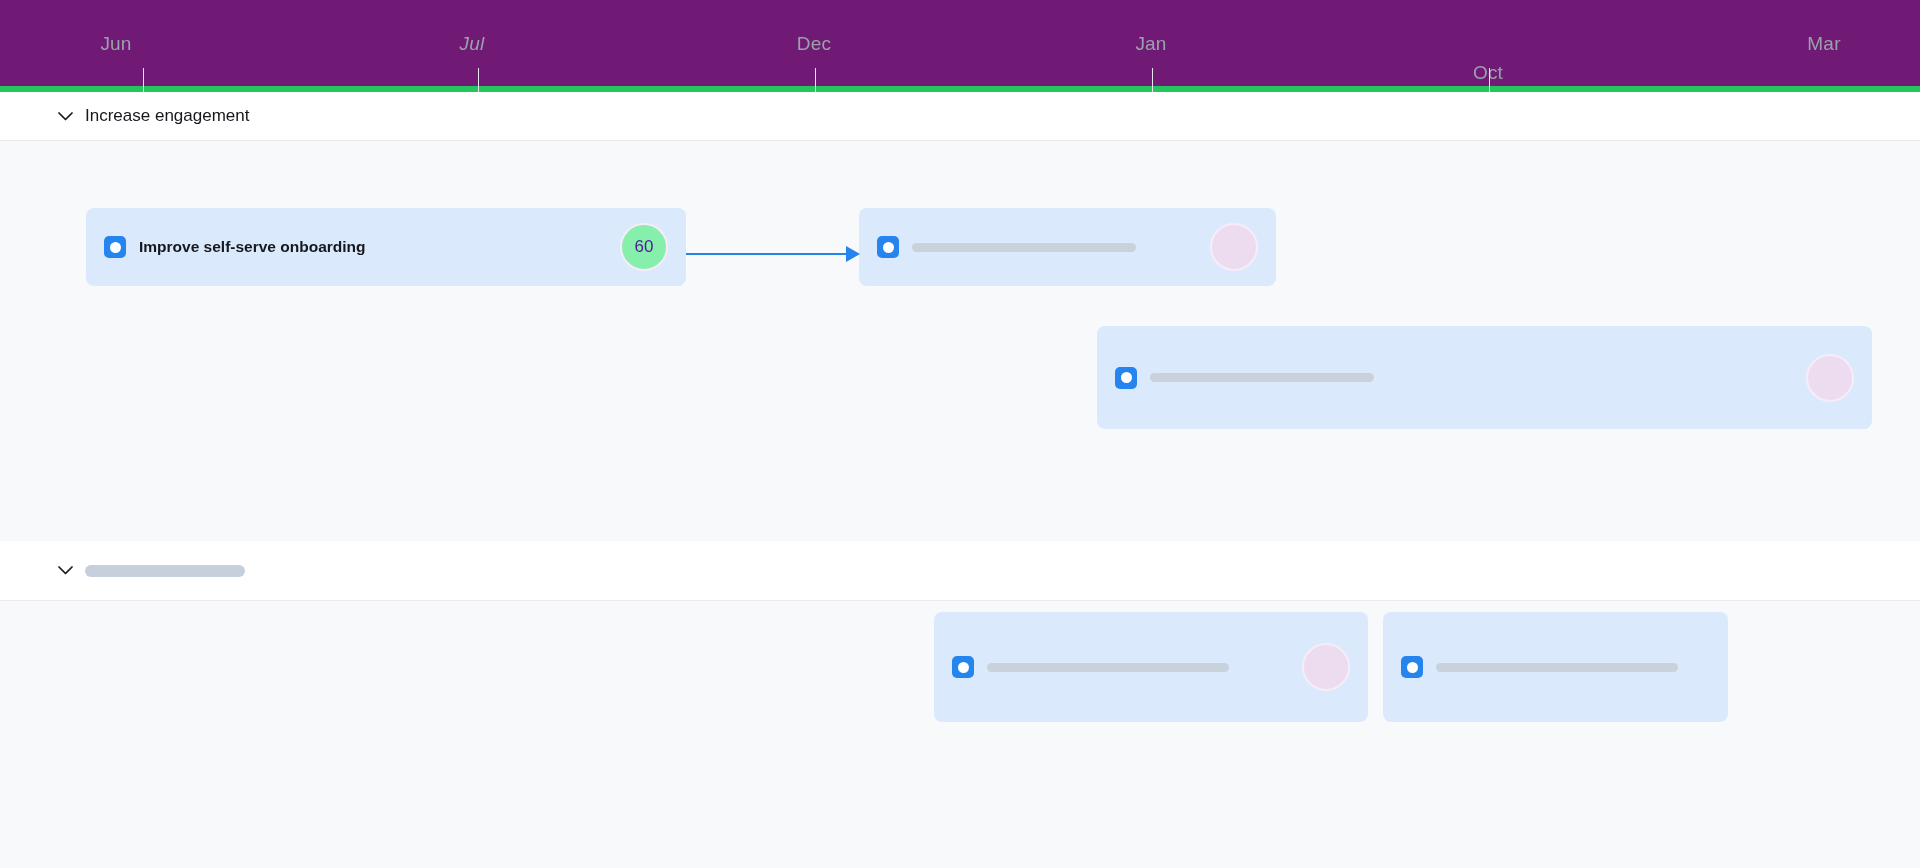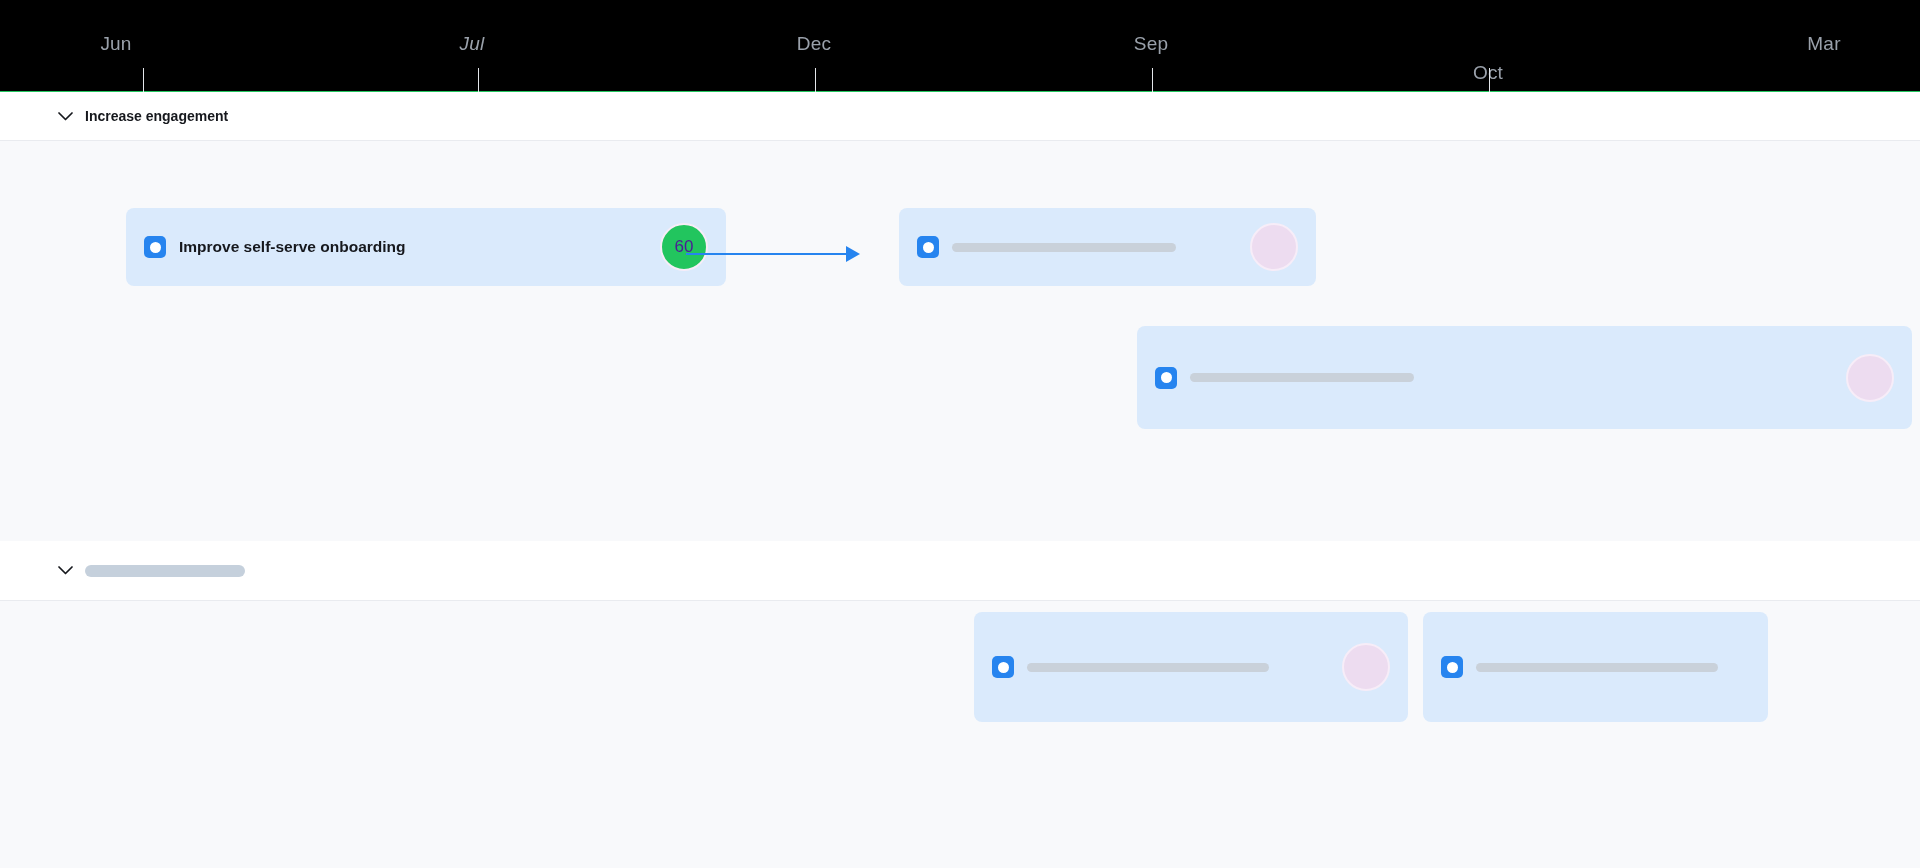--- a/index.html
+++ b/index.html
@@ -32,22 +32,22 @@
     width: 1px;
     background: #eceef1;
   }
 
   
   .timeline-header {
     position: absolute;
     top: 0; left: 0;
     width: 1920px;
     height: 92px;
-    background: #000000;
-    border-bottom: 1px solid #22c55e;
+    background: #701a75;
+    border-bottom: 6px solid #22c55e;
     z-index: 3;
   }
   .month-label {
     position: absolute;
     top: 33px;
     font-size: 19px;
     color: #9aa1ab;
     font-family: "Liberation Sans", sans-serif;
     white-space: nowrap;
     letter-spacing: .2px;
@@ -78,22 +78,22 @@
     height: 18px;
     display: flex;
     align-items: center;
     justify-content: center;
     cursor: pointer;
   }
   .chevron-icon svg { display: block; }
   .group-title {
     position: absolute;
     left: 85px;
-    font-size: 14px;
-    font-weight: bold;
+    font-size: 17px;
+    font-weight: normal;
     color: #16181d;
     white-space: nowrap;
   }
   .group-title-placeholder {
     position: absolute;
     left: 85px;
     width: 160px;
     height: 12px;
     border-radius: 6px;
     background: #c5d0dc;
@@ -110,21 +110,20 @@
 
   
   .bar {
     position: absolute;
     border-radius: 8px;
     background: #daeafc;
     display: flex;
     align-items: center;
     cursor: pointer;
     z-index: 5;
-    margin-left: 40px;
   }
   .bar-icon {
     position: absolute;
     width: 22px;
     height: 22px;
     border-radius: 5px;
     background: #2684ef;
     display: flex;
     align-items: center;
     justify-content: center;
@@ -179,21 +178,21 @@
       <div class="grid-line" style="left: 478px;"></div>
       <div class="grid-line" style="left: 815px;"></div>
       <div class="grid-line" style="left: 1152px;"></div>
       <div class="grid-line" style="left: 1489px;"></div>
     </div>
 
   <div class="timeline-header" id="timeline-header">
       <div class="month-label" style="left: 116px; transform: translateX(-50%);">Jun</div>
       <div class="month-label" style="left: 472px; transform: translateX(-50%); font-style: italic;">Jul</div>
       <div class="month-label" style="left: 814px; transform: translateX(-50%);">Dec</div>
-      <div class="month-label" style="left: 1151px; transform: translateX(-50%);">Sep</div>
+      <div class="month-label" style="left: 1151px; transform: translateX(-50%);">Jan</div>
       <div class="month-label" style="left: 1488px; transform: translateX(-50%); margin-top: 29px;">Oct</div>
       <div class="month-label" style="left: 1824px; transform: translateX(-50%);">Mar</div>
       <div class="header-tick" style="left: 143px;"></div>
       <div class="header-tick" style="left: 478px;"></div>
       <div class="header-tick" style="left: 815px;"></div>
       <div class="header-tick" style="left: 1152px;"></div>
       <div class="header-tick" style="left: 1489px;"></div>
     </div>
 
   <div id="groups-container">
@@ -204,21 +203,21 @@
             <path d="M1 1L7.5 7.5L14 1" stroke="#16181d" stroke-width="1.7" stroke-linecap="round" stroke-linejoin="round"></path>
           </svg>
         </div>
         <div class="group-title">Increase engagement</div>
       </div>
       <div class="bar" id="bar-improve-self-serve-onboarding" style="left: 86px; top: 208px; width: 600px; height: 78px; background: rgb(218, 234, 252);">
         <div class="bar-icon" style="left: 18px;">
           <span class="dot"></span>
         </div>
         <div class="bar-title" style="left: 53px;">Improve self-serve onboarding</div>
-        <div class="bar-badge" style="width: 48px; height: 48px; right: 18px; background: #22c55e; color: rgb(76, 29, 149);">60</div>
+        <div class="bar-badge" style="width: 48px; height: 48px; right: 18px; background: #86efac; color: rgb(76, 29, 149);">60</div>
       </div>
       <div class="bar" id="bar-unnamed-1" style="left: 859px; top: 208px; width: 417px; height: 78px; background: rgb(218, 234, 252);">
         <div class="bar-icon" style="left: 18px;">
           <span class="dot"></span>
         </div>
         <div class="bar-title-placeholder" style="left: 53px; width: 224px;"></div>
         <div class="bar-badge" style="width: 48px; height: 48px; right: 18px; background: rgb(237, 220, 240); color: rgb(76, 29, 149);"></div>
       </div>
       <div class="bar" id="bar-unnamed-2" style="left: 1097px; top: 326px; width: 775px; height: 103px; background: rgb(218, 234, 252);">
         <div class="bar-icon" style="left: 18px;">

